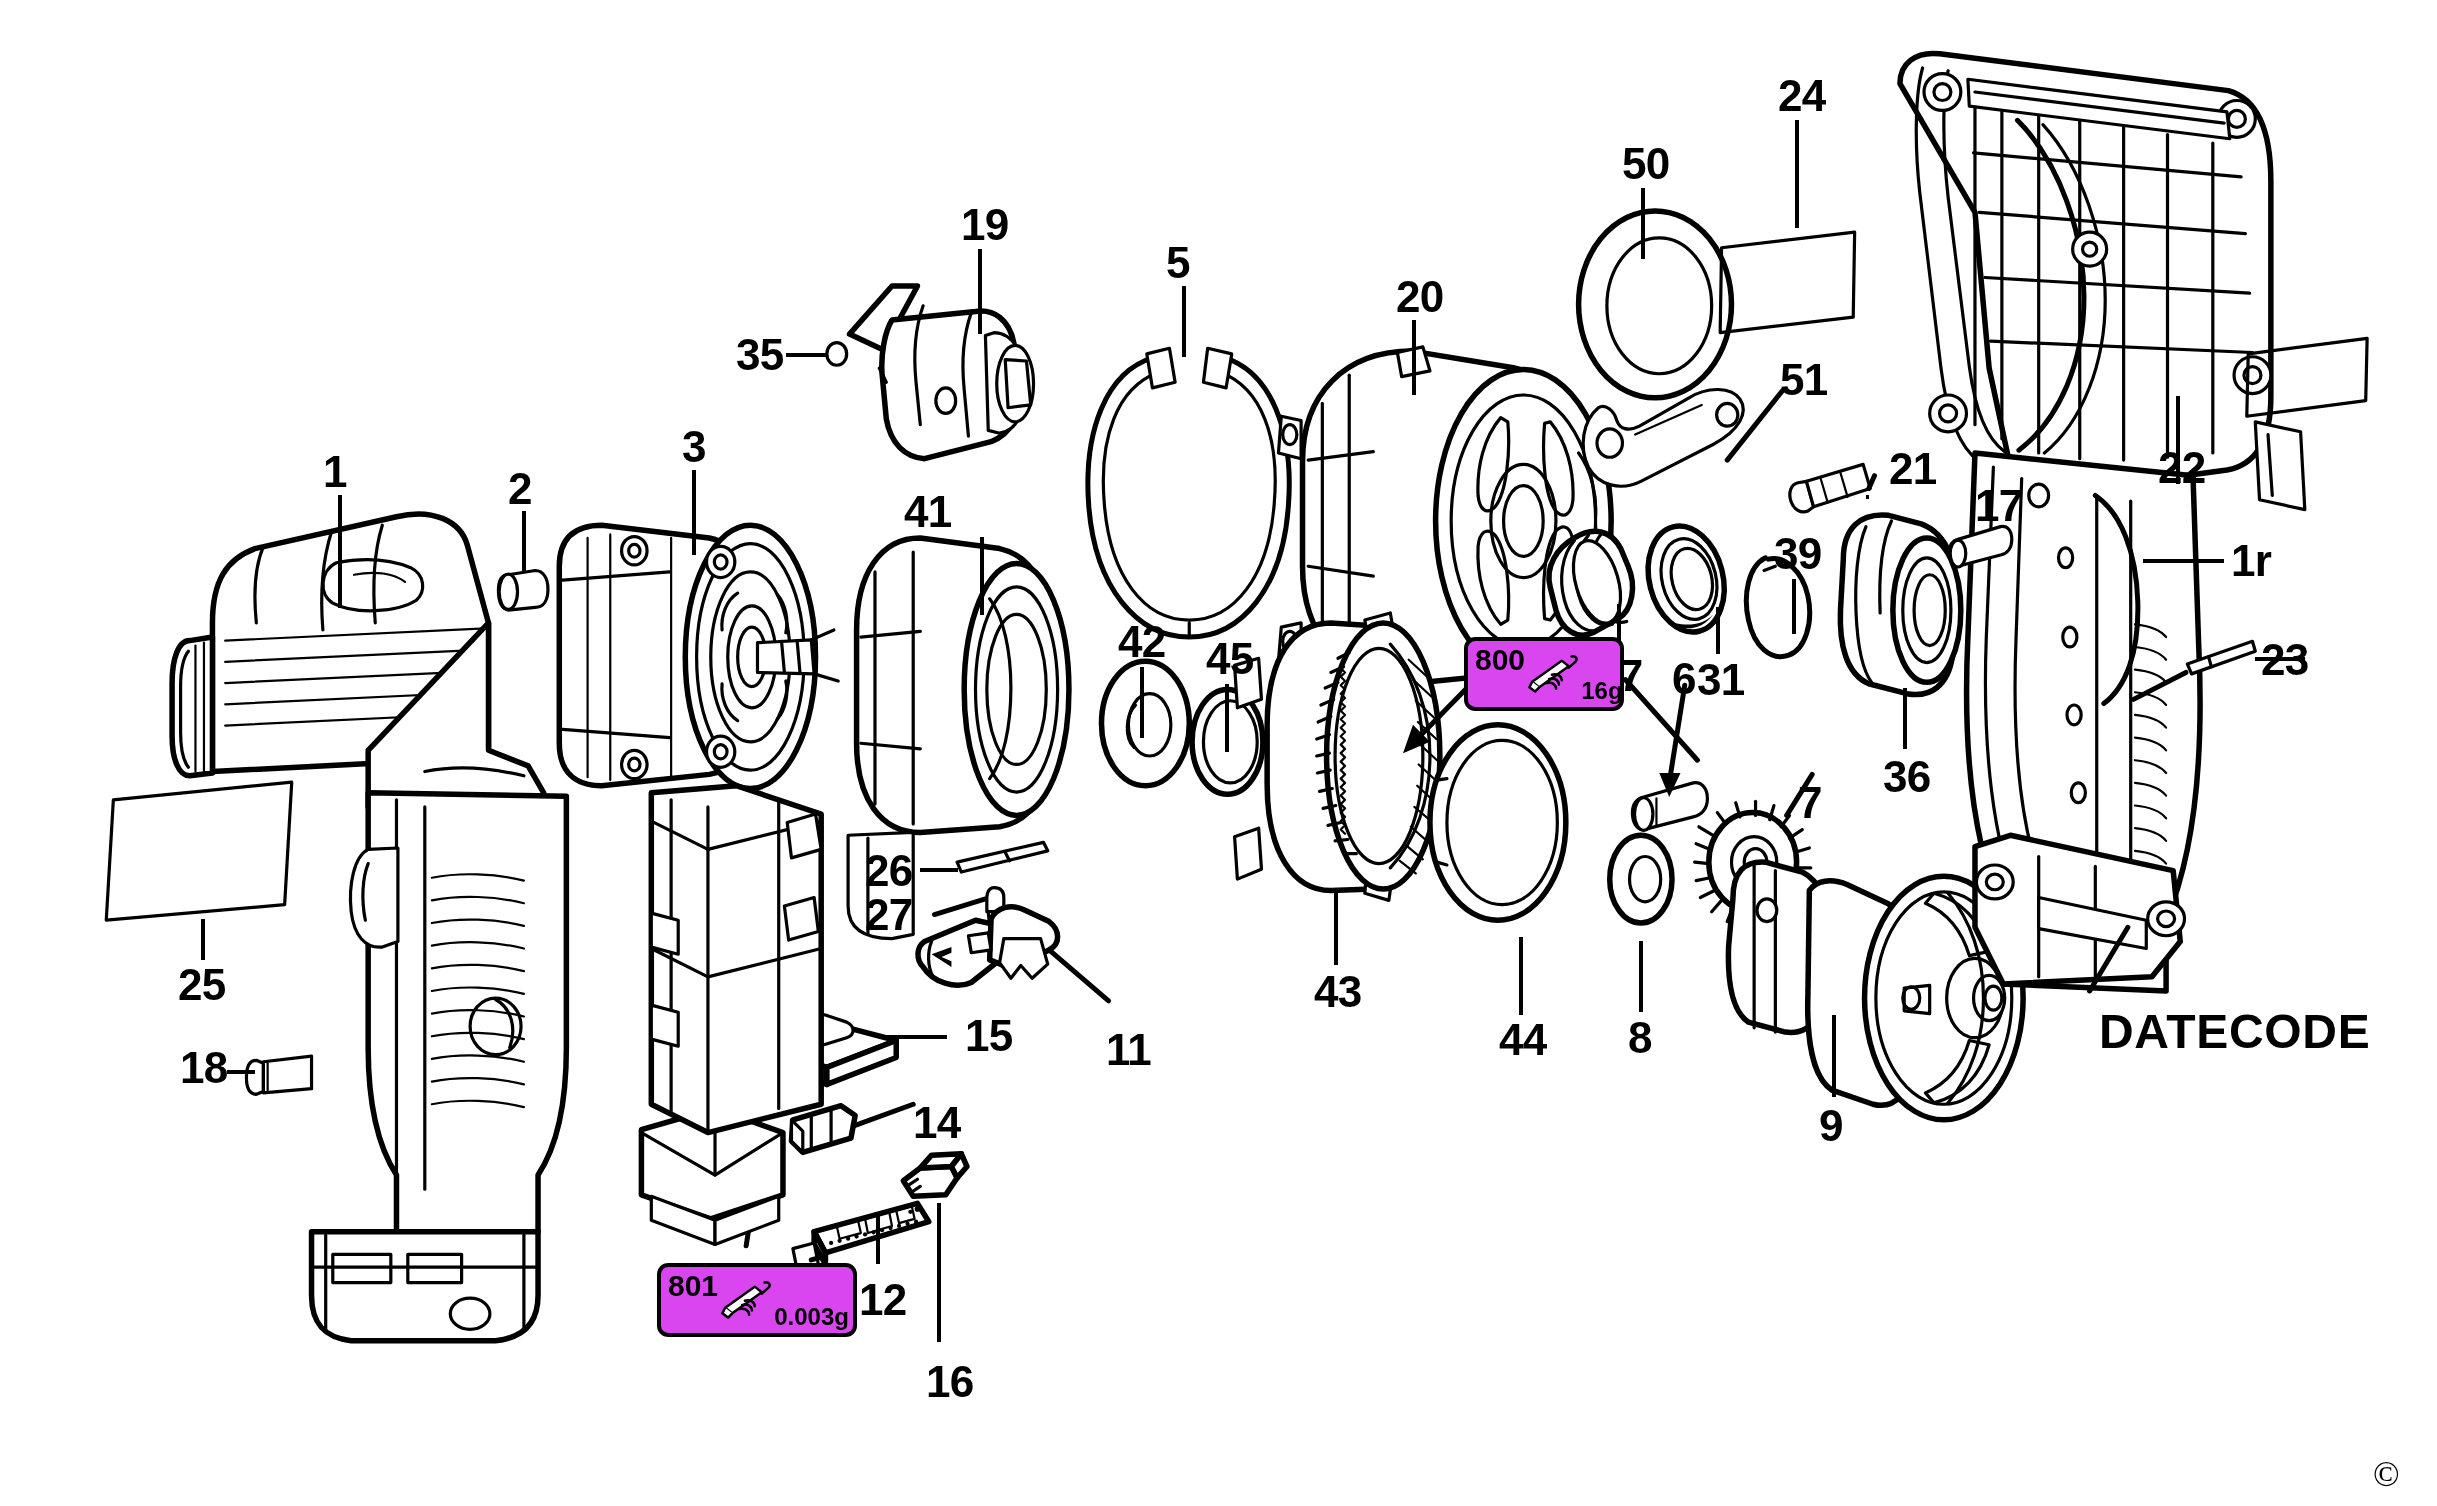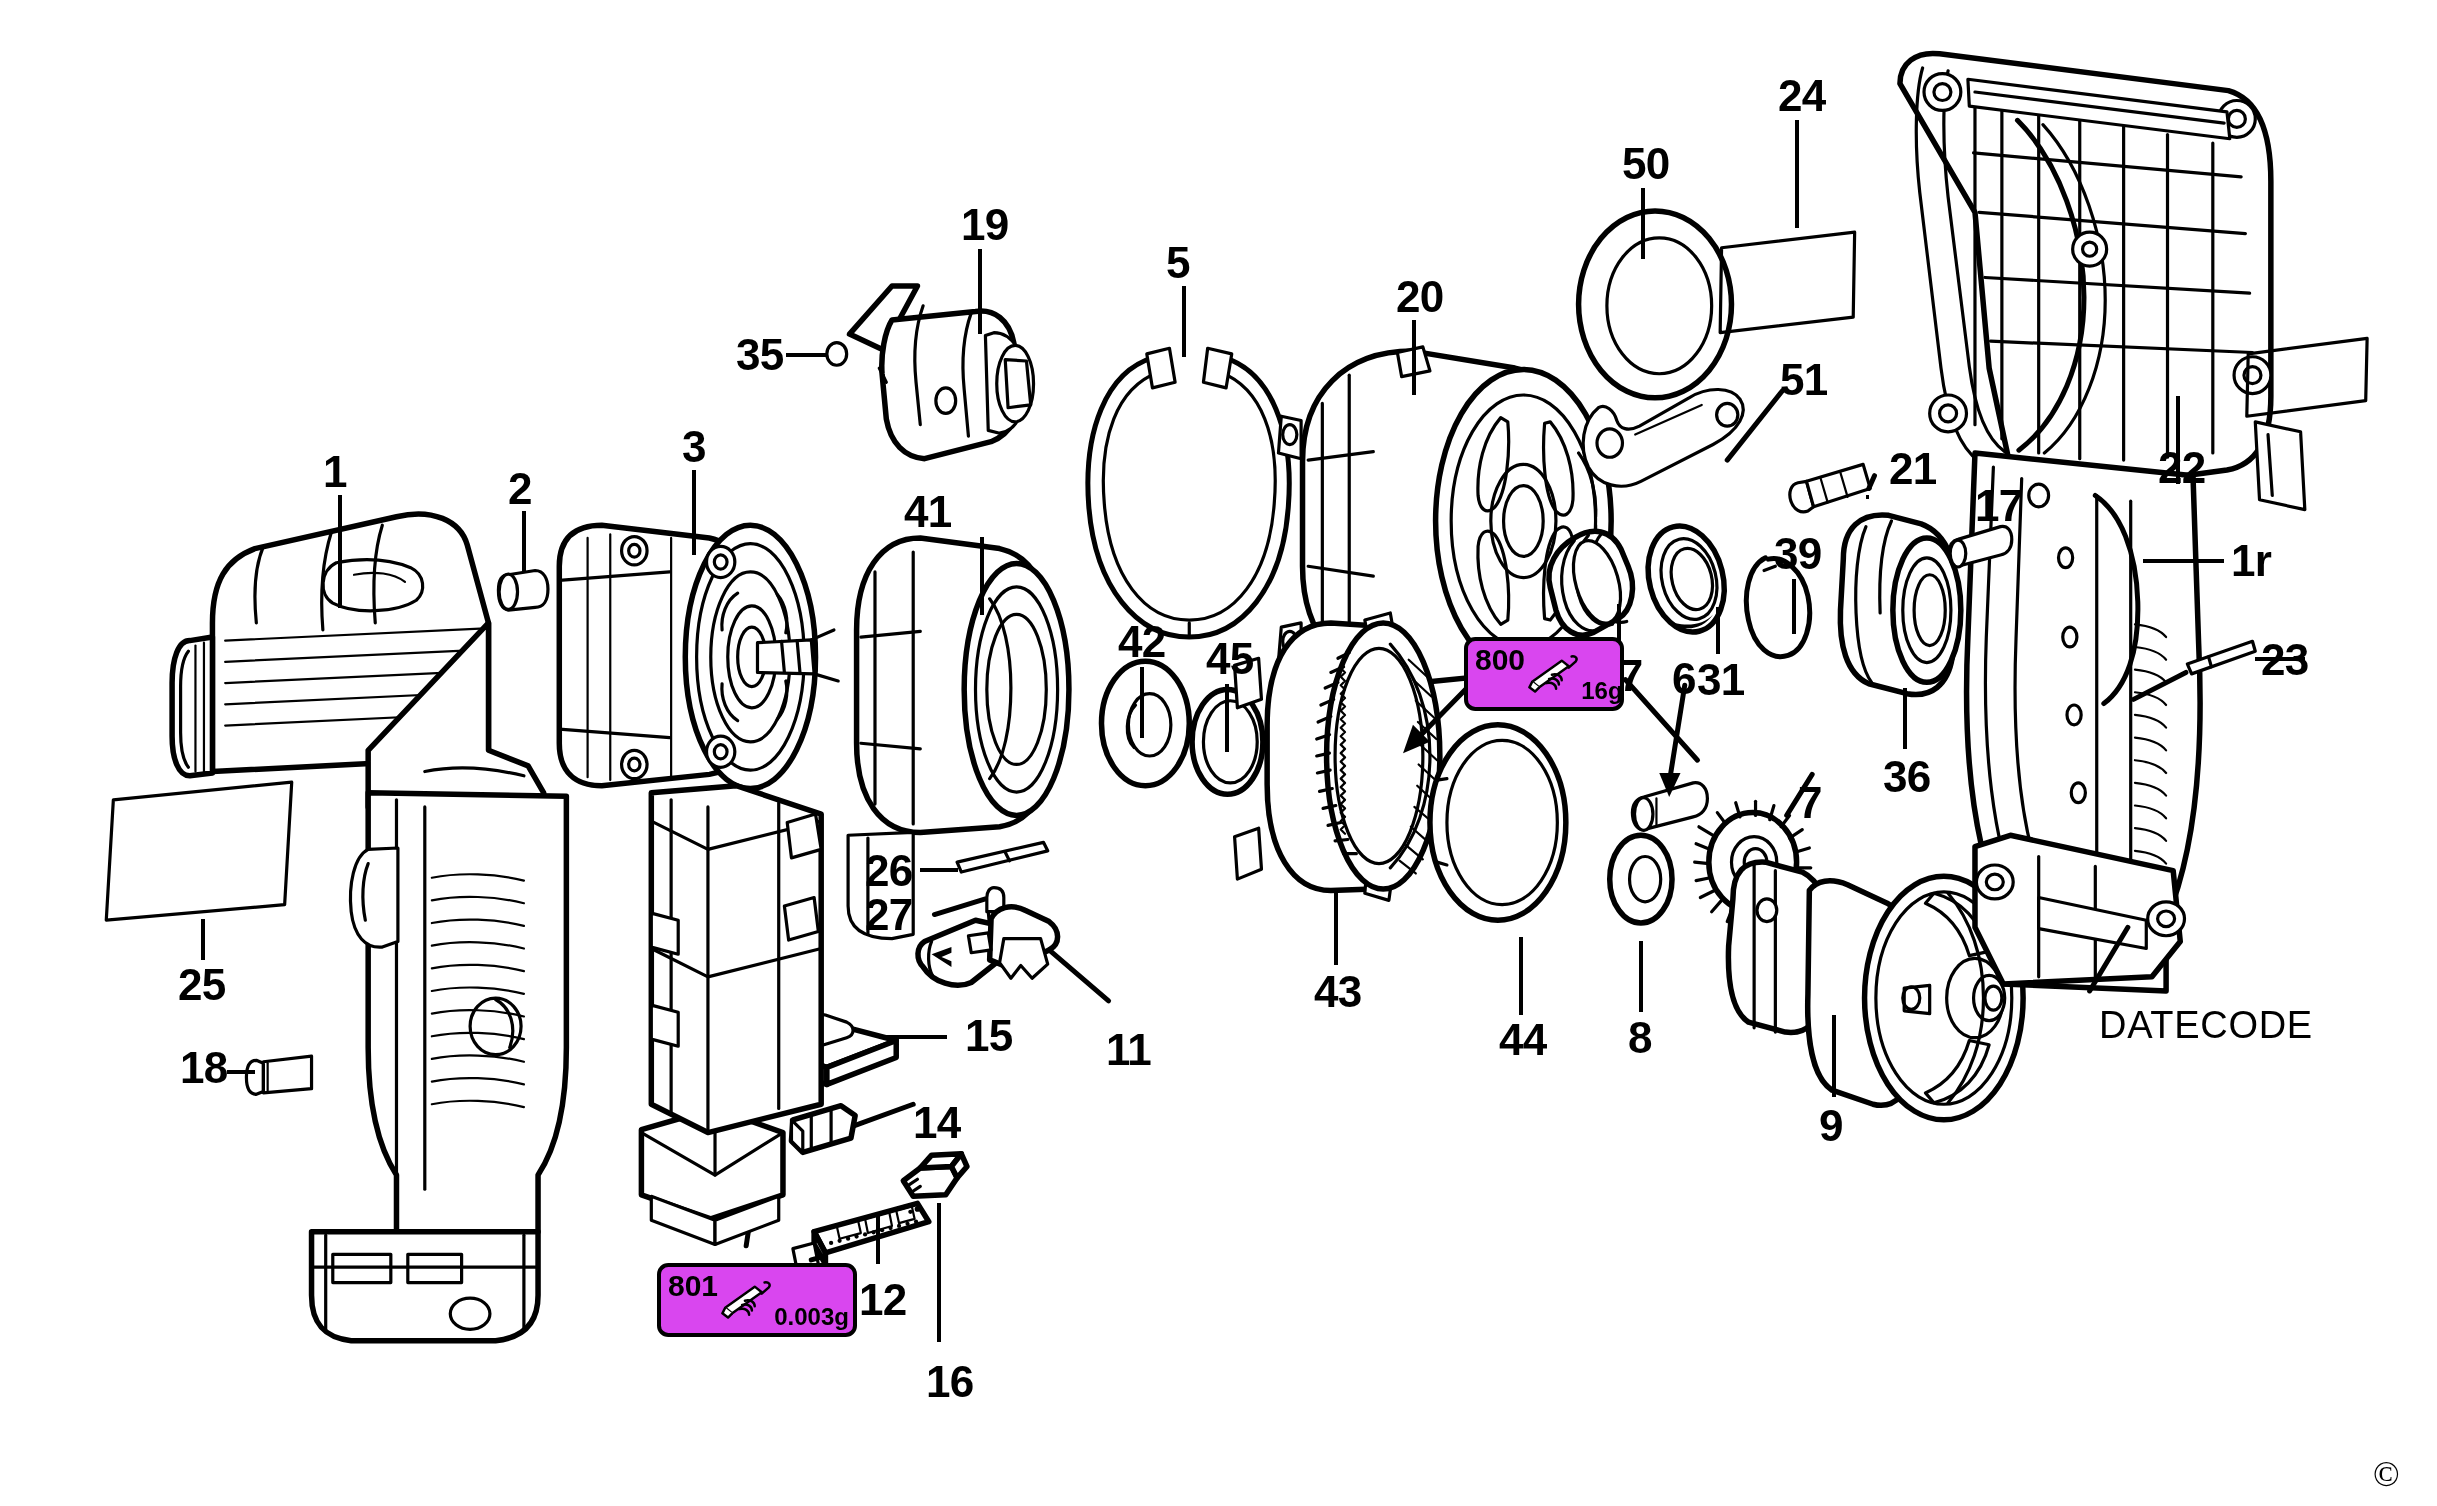--- a/index.html
+++ b/index.html
@@ -26,22 +26,22 @@
   .leader{
     position:absolute;
     background:#000;
   }
   .leader.v{width:3.5px;}
   .leader.h{height:3.5px;}
   
   .datecode{
     position:absolute;
     font-family:"Liberation Sans", sans-serif;
-    font-weight:normal;
-    font-size:38px;
+    font-weight:bold;
+    font-size:48px;
     color:#000;
     letter-spacing:0.7px;
     white-space:nowrap;
   }
   
   .lubebox{
     position:absolute;
     border:4.2px solid #000;
     border-radius:11.3px;
     background:#d946ef;

